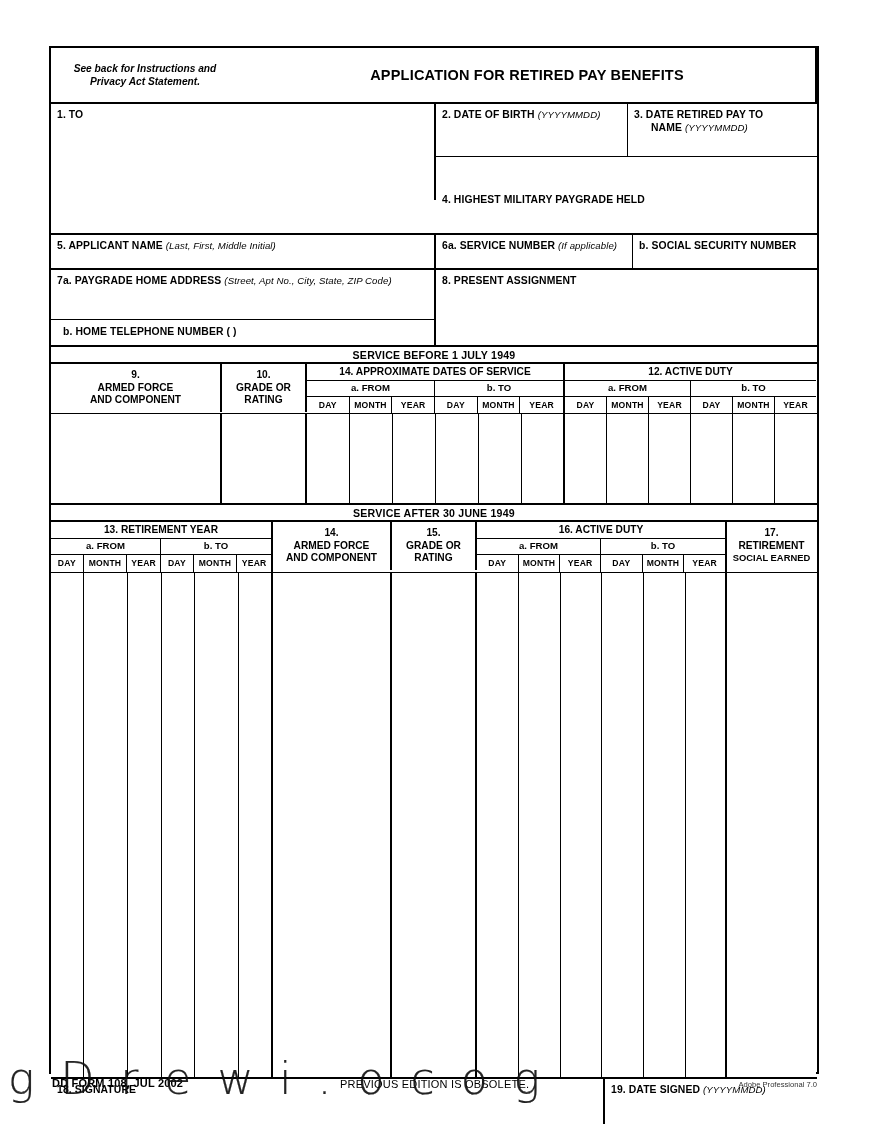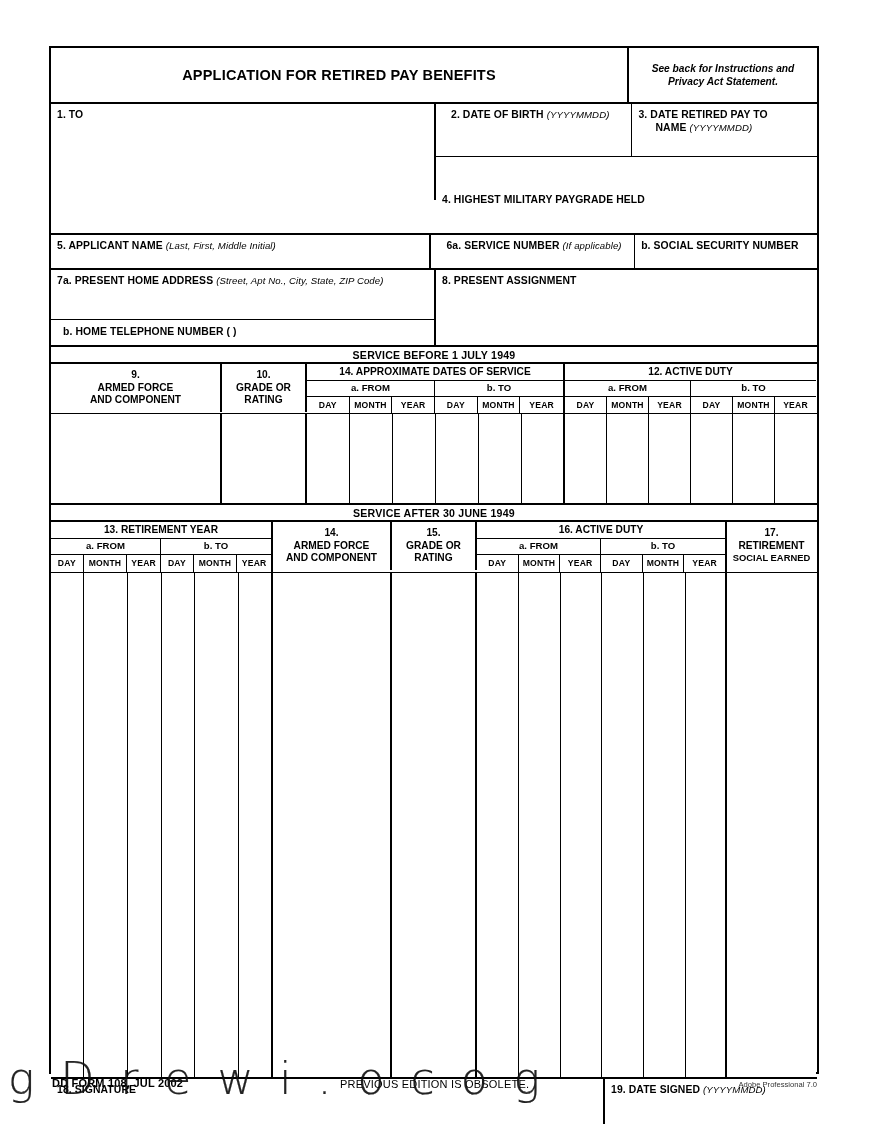--- a/index.html
+++ b/index.html
@@ -32,21 +32,21 @@
     width: 770px;
     height: 1028px;
     border: 2.5px solid #000;
     box-sizing: border-box;
     background: #fff;
   }
 
   .row { display: flex; }
   .cellbox { box-sizing: border-box; }
   .bb { border-bottom: 1.6px solid #000; }
-  .br { border-right: 1.6px solid #000; margin-left: 9px; }
+  .br { border-right: 1.6px solid #000; }
   .bb-h { border-bottom: 2.2px solid #000; }
   .br-h { border-right: 2.2px solid #000; }
   .bt-h { border-top: 2.2px solid #000; }
   .bt-thin { border-top: 1px solid #000; }
   .br-thin { border-right: 1px solid #000; }
   .bb-thin { border-bottom: 1px solid #000; }
 
   .lbl {
     font-size: 10.4px;
     font-weight: bold;
@@ -170,25 +170,25 @@
   }
 </style>
 </head>
 <body>
 
 <div id="page">
 
   <div id="form">
 
     <div class="row title-band bb-h">
+      <div class="cellbox title-right">
+        <div class="title-right-text">See back for Instructions and Privacy Act Statement.</div>
+      </div>
       <div class="cellbox title-left br-h">
         <div class="title-text">APPLICATION FOR RETIRED PAY BENEFITS</div>
-      </div>
-      <div class="cellbox title-right">
-        <div class="title-right-text">See back for Instructions and Privacy Act Statement.</div>
       </div>
     </div>
 
     <div class="row">
 
       <div class="cellbox blk-left br-h" style="height:96px;">
         <div class="lbl">1.  TO</div>
       </div>
 
       <div class="cellbox" style="width:381px;">
@@ -232,21 +232,21 @@
       <div class="cellbox" style="width:184px;height:33px;">
         <div class="lbl">b. SOCIAL SECURITY NUMBER</div>
       </div>
     </div>
 
     <div class="row bt-h">
 
       <div class="cellbox br-h" style="width:385px;">
         <div class="cellbox bb" style="height:50px;">
           <div class="lbl">
-            <span>7a. PRESENT HOME ADDRESS</span>
+            <span>7a. PAYGRADE HOME ADDRESS</span>
             <span class="it">(Street, Apt No., City, State, ZIP Code)</span>
           </div>
         </div>
         <div class="cellbox" style="height:25px;">
           <div class="lbl" style="padding-left:12px;padding-top:5px;">
             <span>b.  HOME TELEPHONE NUMBER</span>
             <span style="letter-spacing:0px;">(                )</span>
           </div>
         </div>
       </div>

